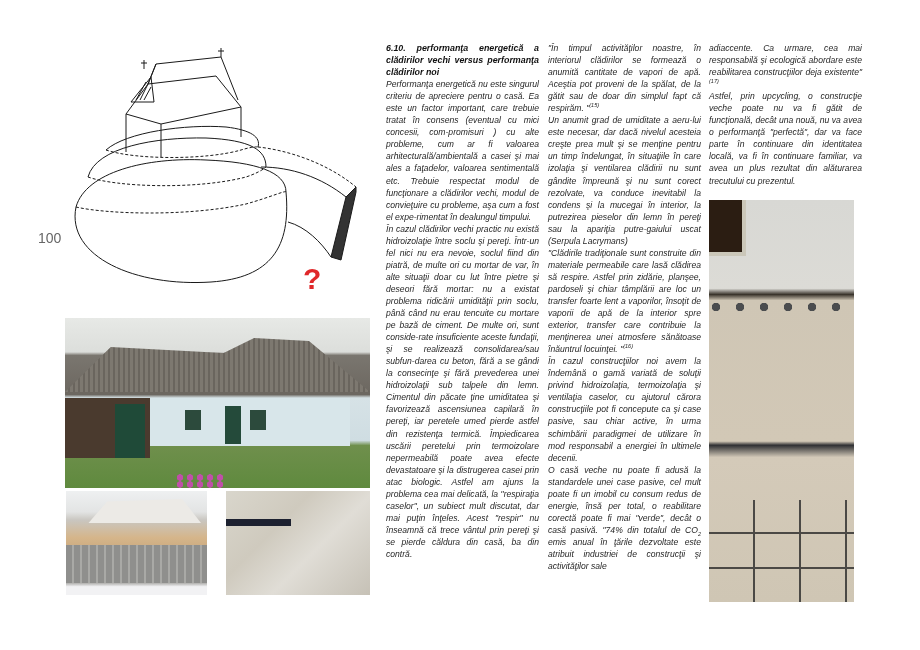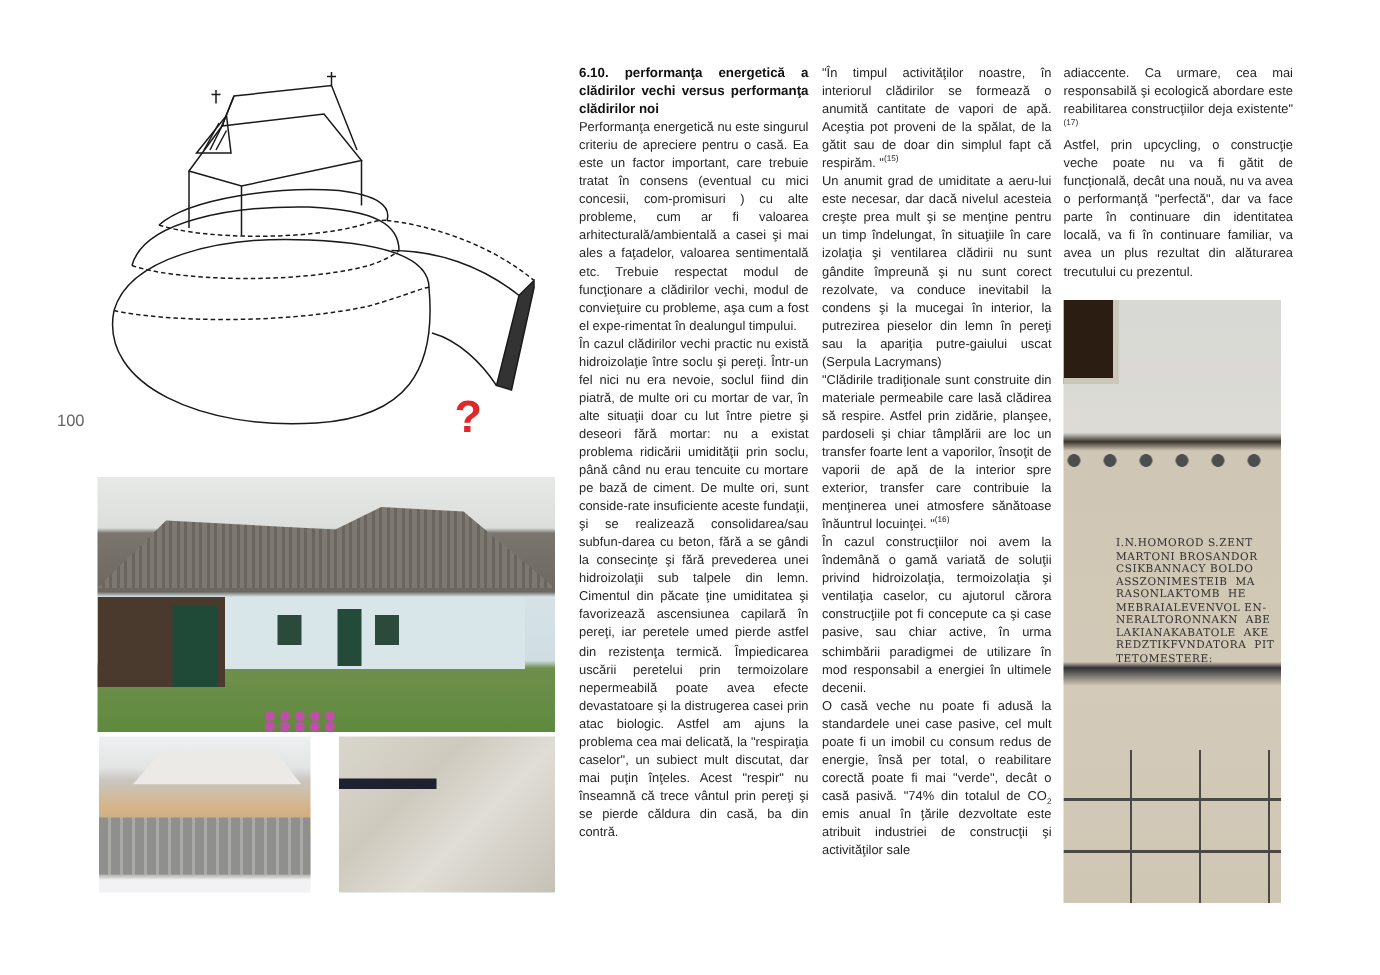--- a/index.html
+++ b/index.html
@@ -1,20 +1,20 @@
 <!DOCTYPE html>
 <html><head>
 <meta charset="utf-8">
 <style>
   html, body { margin:0; padding:0; }
   body { width:920px; height:650px; background:#ffffff; position:relative; overflow:hidden;
          font-family:"Liberation Sans", sans-serif; color:#222; }
-  .page-num { position:absolute; left:38px; top:230px; font-size:11px; color:#666;margin-top:45px; }
+  .page-num { position:absolute; left:38px; top:230px; font-size:14px; color:#666; }
   .col { position:absolute; top:42px; width:153px; font-size:8.6px; line-height:12.05px;
-         text-align:justify; color:#262626; }
+         text-align:justify; color:#262626;font-style:italic; }
   .col p { margin:0; }
   .col h2 { margin:0; font-size:8.9px; line-height:12.05px; font-weight:bold; text-align:justify; color:#111; }
   .col1 { left:386px; }
   .col2 { left:548px; }
   .col3 { left:709px; }
   sup { font-size:5.5px; line-height:0; }
   sub { font-size:5.5px; line-height:0; }
 
   .sketch { position:absolute; left:66px; top:42px; width:310px; height:265px; }
   .photo { position:absolute; overflow:hidden; }
@@ -127,24 +127,14 @@
 </div>
 
 <div class="col col3">
   <p><span>adiaccente. Ca urmare, cea mai responsabilă şi ecologică abordare este reabilitarea construcţiilor deja existente" </span><sup>(17)</sup></p>
   <p>Astfel, prin upcycling, o construcţie veche poate nu va fi gătit de funcţională, decât una nouă, nu va avea o  performanţă "perfectă",  dar va face parte în continuare din identitatea locală, va fi în continuare familiar, va avea un plus rezultat din alăturarea trecutului cu prezentul.</p>
 </div>
 
 <div class="photo photo-wall">
   <div class="wall-window"></div>
   <div class="wall-trefoils"></div>
-  <div class="wall-text">I.N.HOMOROD S.ZENT
-MARTONI BROSANDOR
-CSIKBANNACY BOLDO
-ASSZONIMESTEIB  MA
-RASONLAKTOMB  HE
-MEBRAIALEVENVOL EN-
-NERALTORONNAKN  ABE
-LAKIANAKABATOLE  AKE
-REDZTIKFVNDATORA  PIT
-TETOMESTERE:</div>
   <div class="wall-blocks"></div>
 </div>
 
 </body></html>

